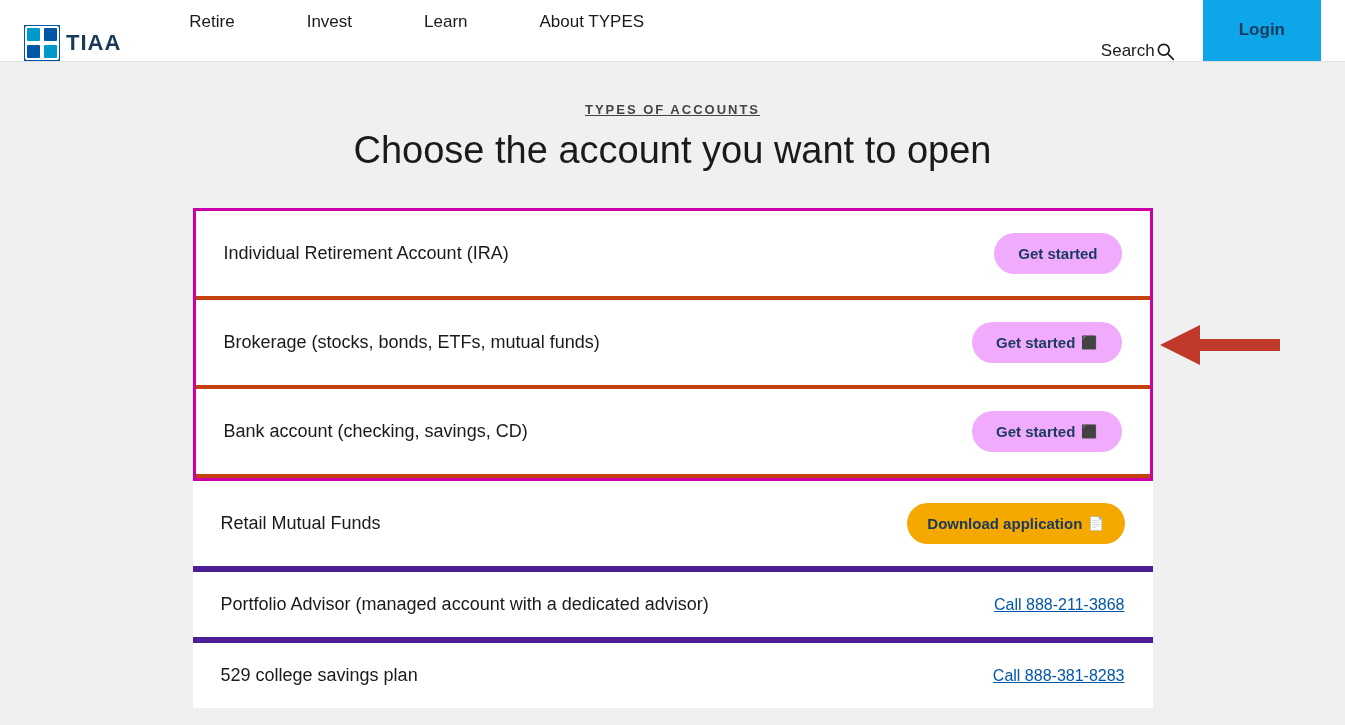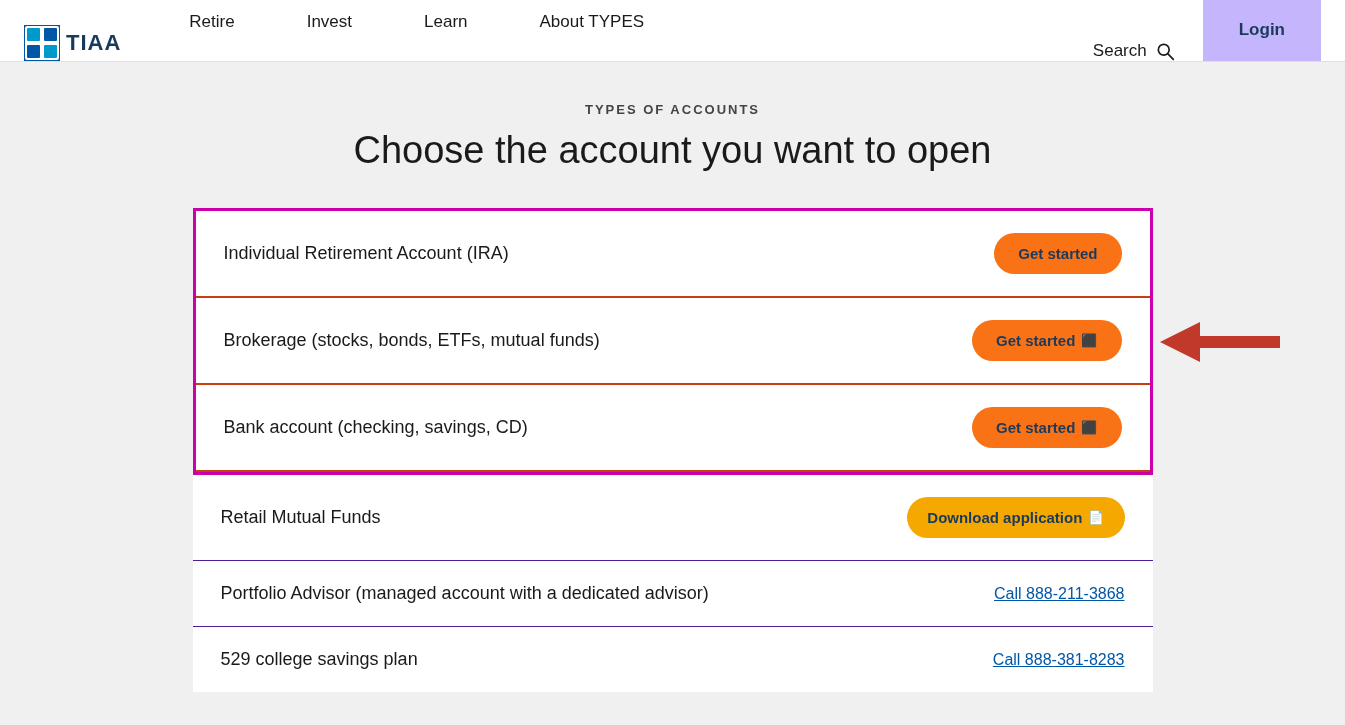--- a/index.html
+++ b/index.html
@@ -49,32 +49,31 @@
       padding: 16px 36px;
       height: 79px;
       display: flex;
       align-items: center;
       cursor: pointer;
       font-weight: 400;
     }
     .nav-search {
       display: flex;
       align-items: center;
-      gap: 8px;
       font-size: 17px;
       color: #1a1a1a;
       cursor: pointer;
       padding: 0 20px;
     }
     .search-icon-svg {
       width: 20px;
       height: 20px;
     }
     .nav-login {
-      background: #c4b5fd;
+      background: #0ea5e9;
       color: #1a3a5c;
       font-size: 17px;
       font-weight: 600;
       border: none;
       height: 62px;
       padding: 0 36px;
       cursor: pointer;
       margin-left: 8px;
     }
 
@@ -89,20 +88,21 @@
     }
 
     .section-eyebrow {
       font-size: 13px;
       font-weight: 700;
       letter-spacing: 2px;
       color: #444;
       text-transform: uppercase;
       margin-bottom: 12px;
       text-align: center;
+      text-decoration: underline;
     }
 
     .section-title {
       font-size: 38px;
       font-weight: 400;
       color: #1a1a1a;
       text-align: left;
       margin-bottom: 36px;
     }
 
@@ -124,39 +124,39 @@
     .arrow-svg {
       width: 120px;
       height: 40px;
     }
 
     .account-row {
       display: flex;
       align-items: center;
       justify-content: space-between;
       padding: 22px 28px;
-      border-bottom: 2px solid #c2410c;
+      border-bottom: 4px solid #c2410c;
       background: #fff;
     }
     .account-row:last-child {
       border-bottom: none;
     }
     .highlighted-box .account-row:last-child {
       border-bottom: none;
     }
 
     .account-label {
       font-size: 18px;
       color: #1a1a1a;
       font-weight: 400;
     }
 
     
     .btn-get-started {
-      background: #f97316;
+      background: #f0abfc;
       color: #1a3a5c;
       border: none;
       border-radius: 30px;
       padding: 12px 24px;
       font-size: 15px;
       font-weight: 700;
       cursor: pointer;
       white-space: nowrap;
       display: flex;
       align-items: center;
@@ -185,21 +185,21 @@
       text-decoration: underline;
       cursor: pointer;
     }
 
     .non-highlighted-rows {
       width: 100%;
       max-width: 960px;
       background: #fff;
     }
     .non-highlighted-rows .account-row {
-      border-bottom: 1px solid #4c1d95;
+      border-bottom: 6px solid #4c1d95;
     }
     .non-highlighted-rows .account-row:last-child {
       border-bottom: none;
     }
 
     .external-icon {
       font-size: 13px;
     }
   </style>
 </head>

